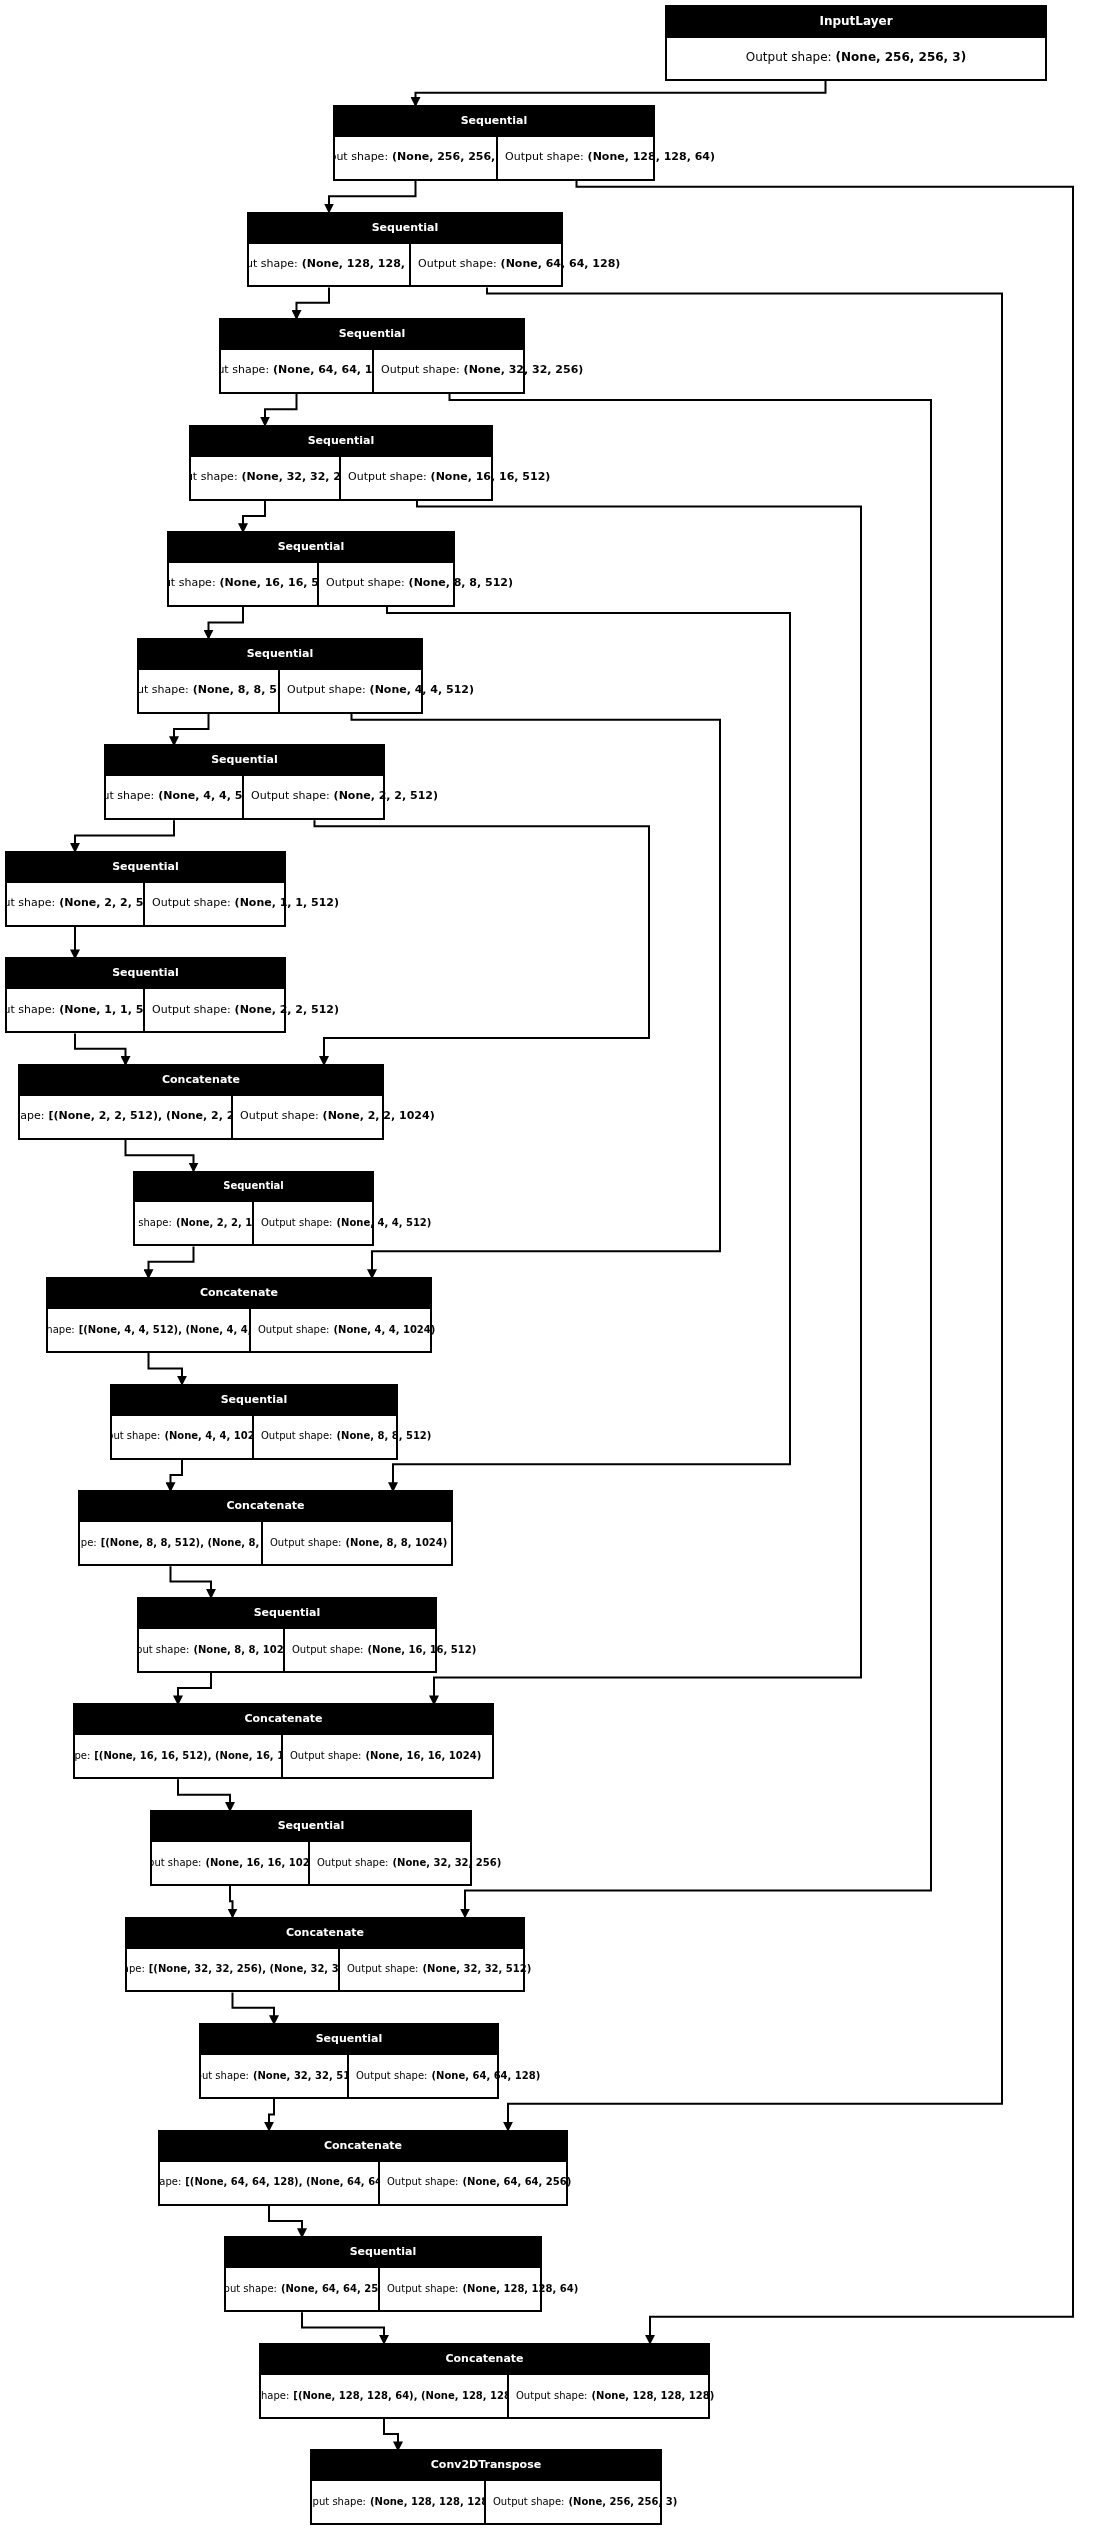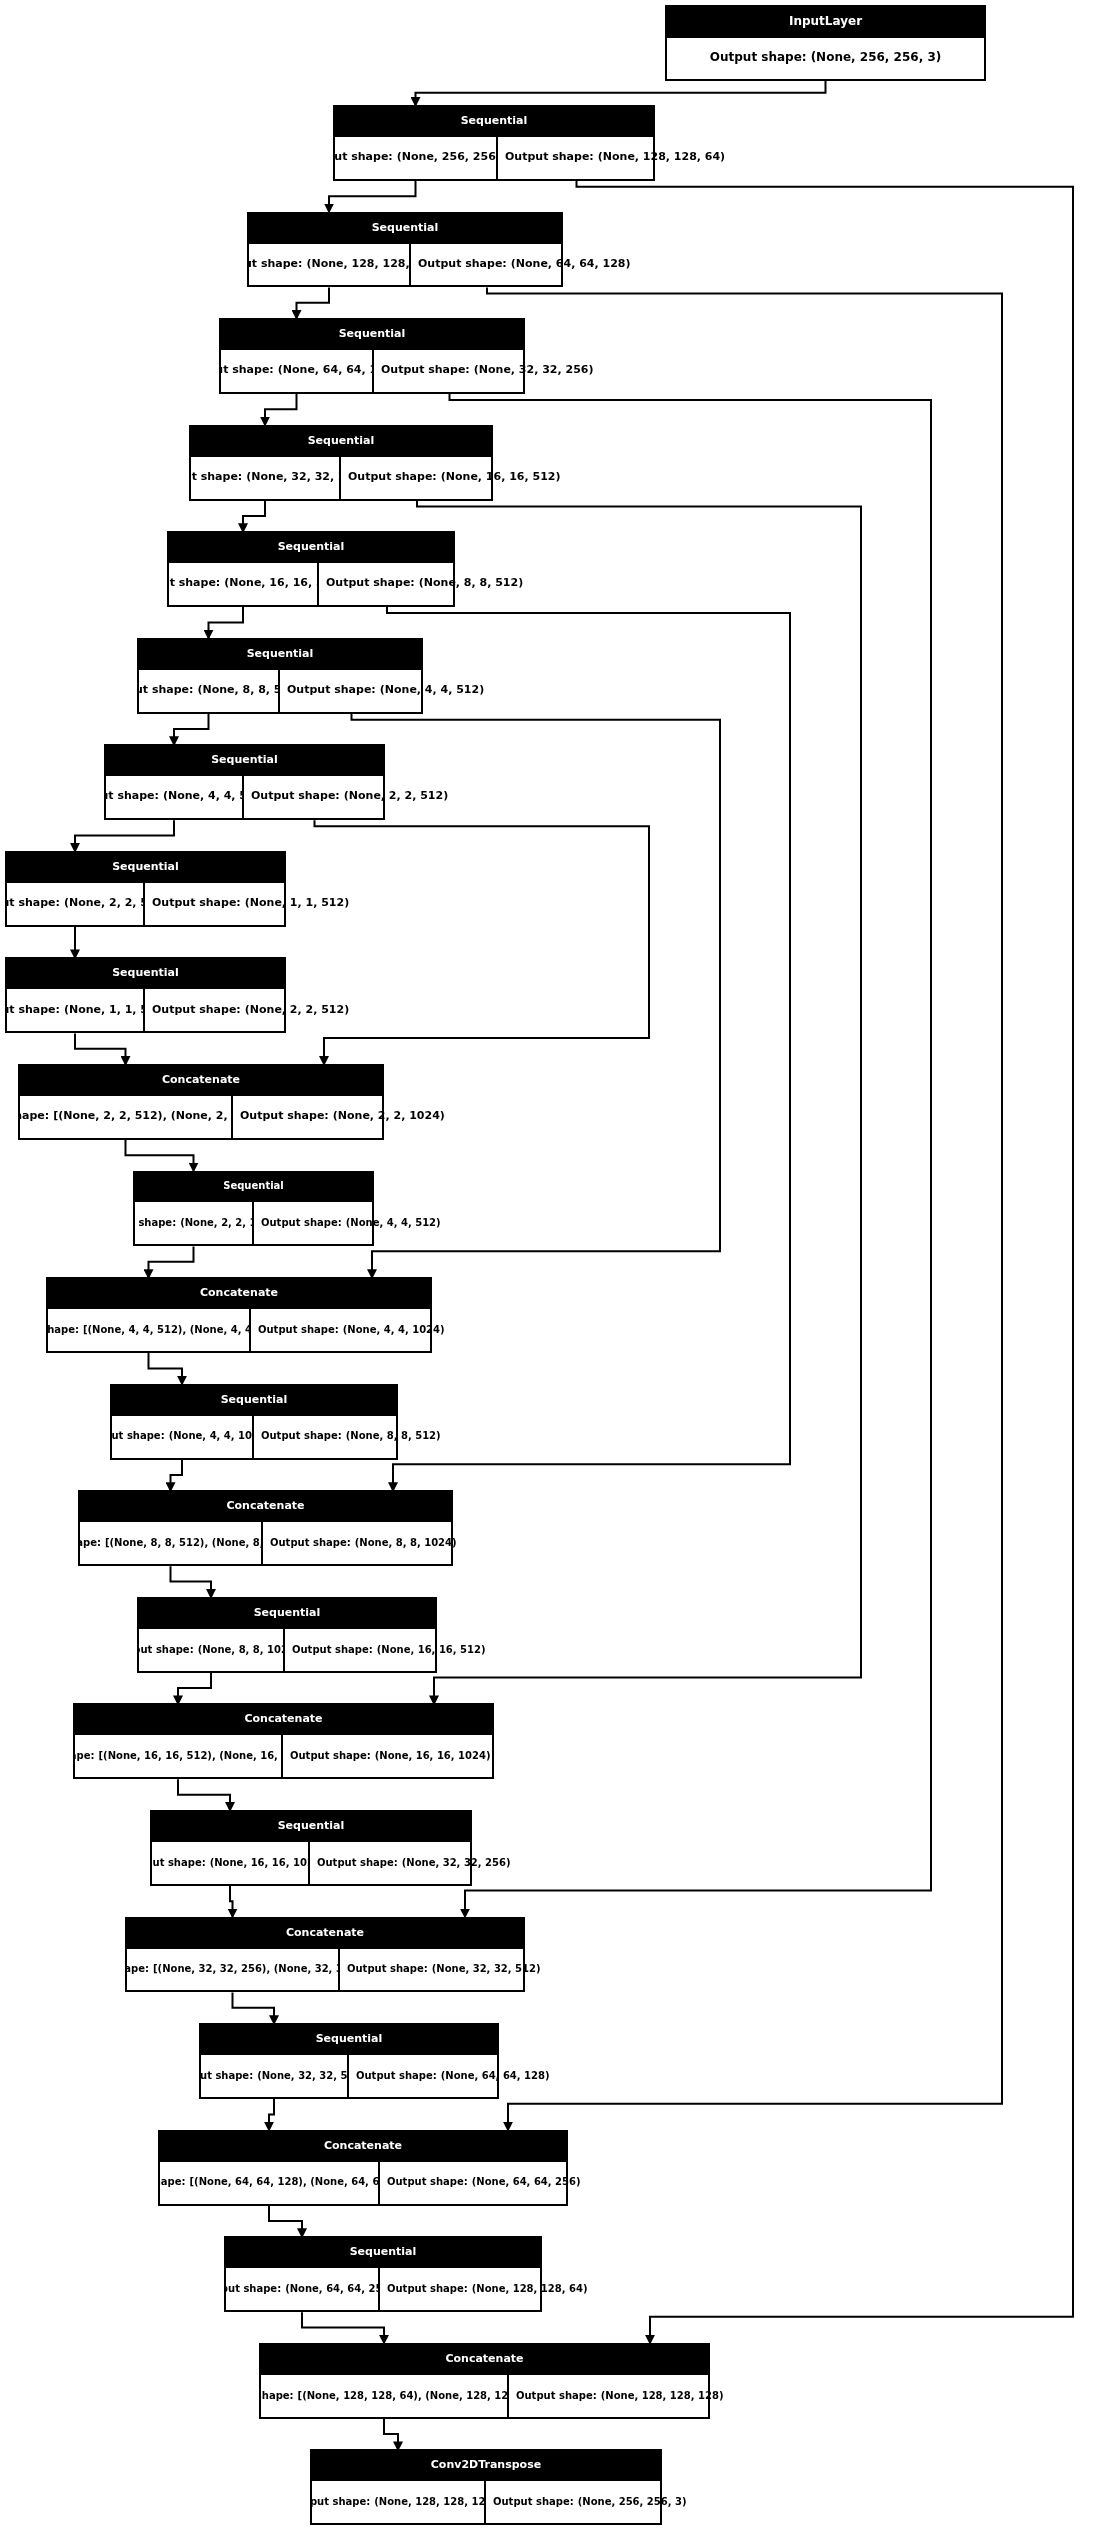--- a/index.html
+++ b/index.html
@@ -59,21 +59,21 @@
     overflow: hidden;
     display: flex;
     align-items: center;
     justify-content: center;
     line-height: 1.15;
   }
   .shape-cell.in {
     border-right: 2px solid #000000;
   }
   .shape-cell .lbl {
-    font-weight: bold;
+    font-weight: normal;
   }
   .shape-cell .val {
     font-weight: bold;
     margin-left: 4px;
   }
   .only-out .shape-cell {
     flex: 1 1 auto;
   }
 </style>
 </head>
@@ -111,21 +111,21 @@
       <path d="M 449.5 393.97452229299364 L 449.5 399.97452229299364 L 931 399.97452229299364 L 931 1890.5891719745223 L 465 1890.5891719745223 L 465 1916.5891719745223" fill="none" stroke="#000000" stroke-width="2" marker-end="url(#arrow)"></path>
       <path d="M 232.5 1992.4777070063694 L 232.5 2007.8168789808917 L 274 2007.8168789808917 L 274 2023.156050955414" fill="none" stroke="#000000" stroke-width="2" marker-end="url(#arrow)"></path>
       <path d="M 274 2099.044585987261 L 274 2114.3837579617834 L 269 2114.3837579617834 L 269 2129.7229299363057" fill="none" stroke="#000000" stroke-width="2" marker-end="url(#arrow)"></path>
       <path d="M 487 287.4076433121019 L 487 293.4076433121019 L 1002 293.4076433121019 L 1002 2103.7229299363057 L 508 2103.7229299363057 L 508 2129.7229299363057" fill="none" stroke="#000000" stroke-width="2" marker-end="url(#arrow)"></path>
       <path d="M 269 2205.6114649681526 L 269 2220.950636942675 L 302 2220.950636942675 L 302 2236.289808917197" fill="none" stroke="#000000" stroke-width="2" marker-end="url(#arrow)"></path>
       <path d="M 302 2312.178343949044 L 302 2327.517515923567 L 384 2327.517515923567 L 384 2342.856687898089" fill="none" stroke="#000000" stroke-width="2" marker-end="url(#arrow)"></path>
       <path d="M 576.5 180.84076433121018 L 576.5 186.84076433121018 L 1073 186.84076433121018 L 1073 2316.856687898089 L 650 2316.856687898089 L 650 2342.856687898089" fill="none" stroke="#000000" stroke-width="2" marker-end="url(#arrow)"></path>
       <path d="M 384 2418.745222929936 L 384 2434.0843949044583 L 398 2434.0843949044583 L 398 2449.4235668789806" fill="none" stroke="#000000" stroke-width="2" marker-end="url(#arrow)"></path>
     </svg>
   <div id="nodes">
-      <div class="node" style="left: 665px; top: 4.84395px; width: 321px; height: 75.8885px;">
+      <div class="node" style="left: 665px; top: 4.84395px; width: 382px; height: 75.8885px;">
         <div class="node-title" style="font-size: 12px;">InputLayer</div>
         <div class="node-body only-out">
           <div class="shape-cell out" style="font-size: 12px;">
             <span class="lbl">Output shape:</span>
             <span class="val">(None, 256, 256, 3)</span>
           </div>
         </div>
       </div>
       <div class="node" style="left: 333px; top: 104.952px; width: 322px; height: 75.8885px;">
         <div class="node-title" style="font-size: 11px;">Sequential</div>

